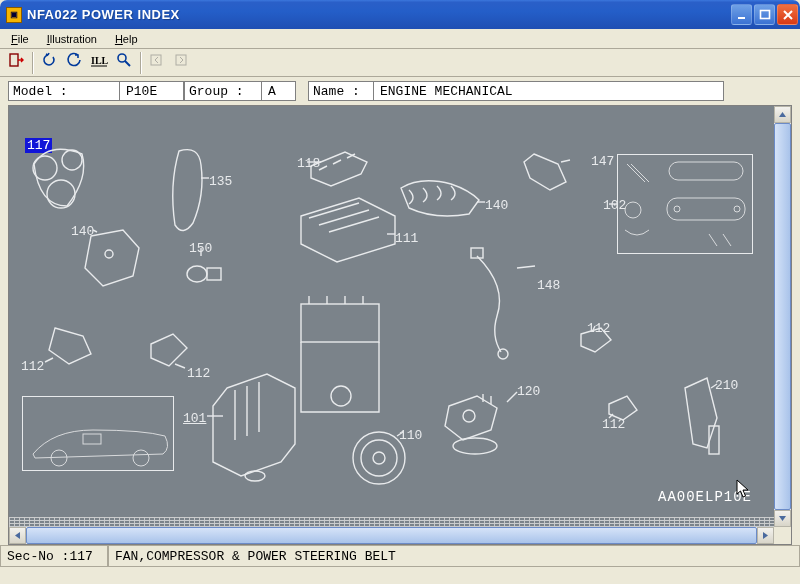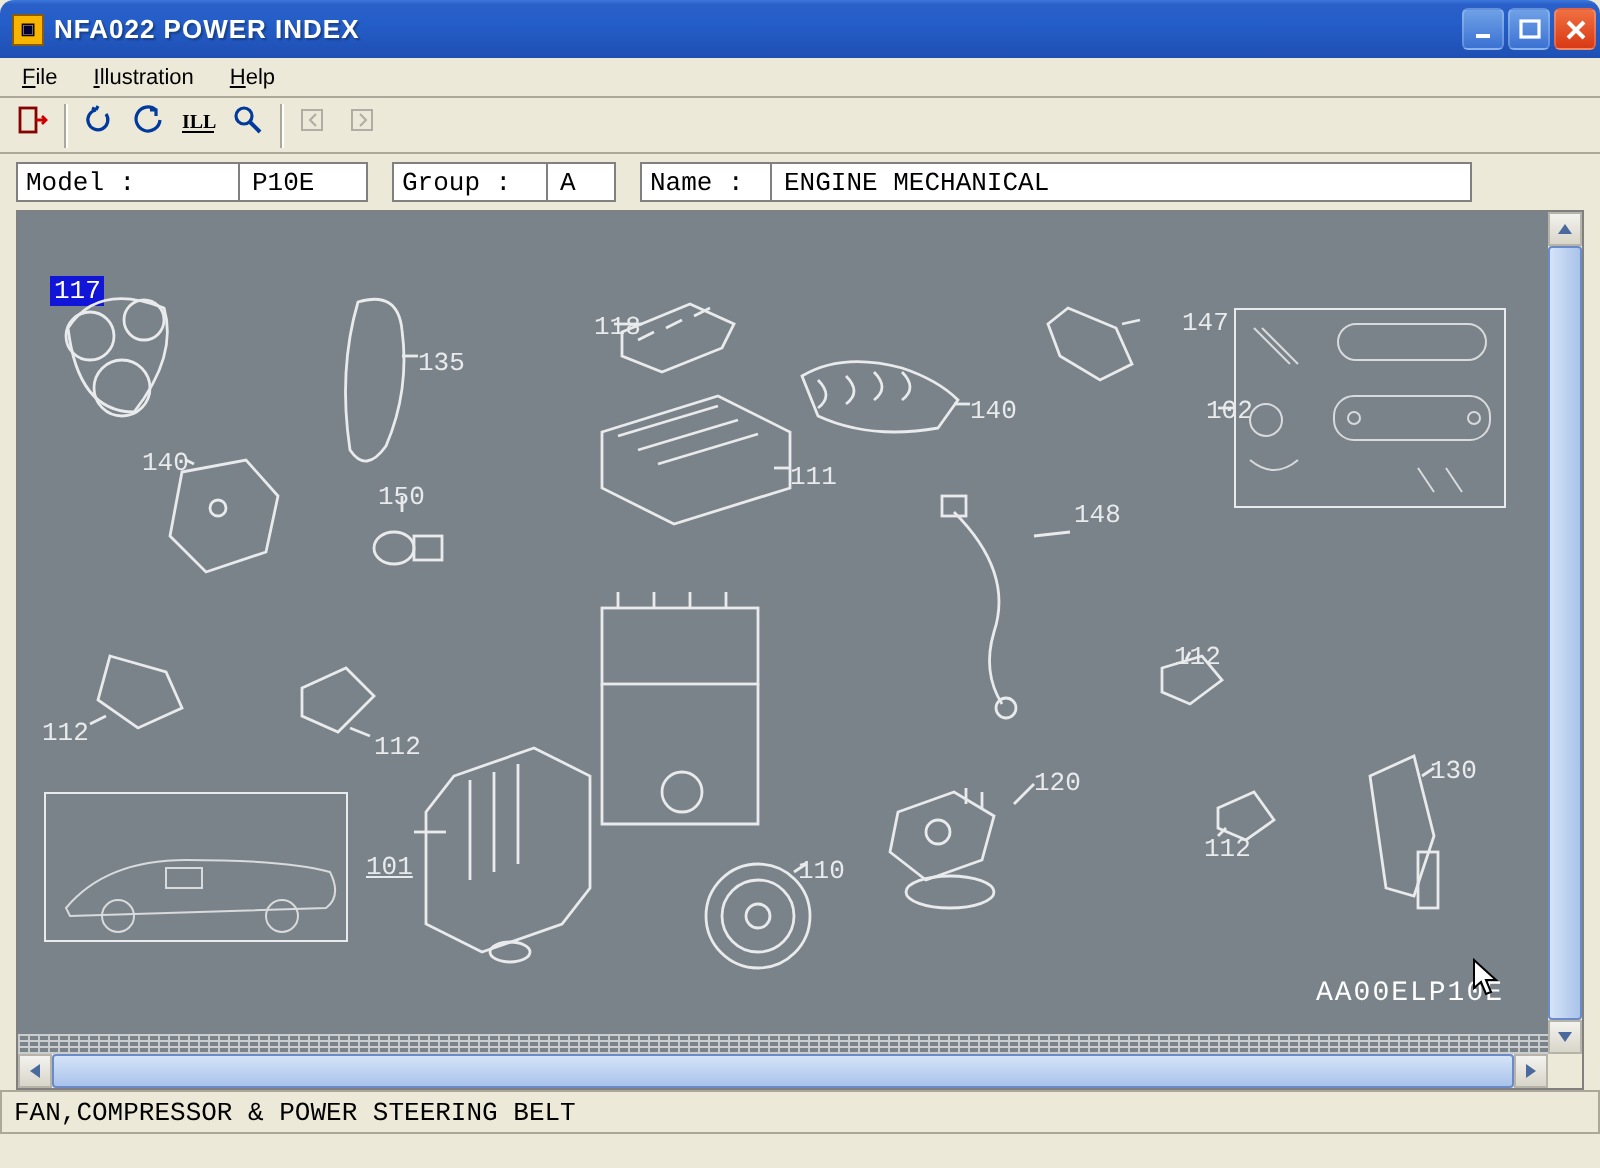--- a/index.html
+++ b/index.html
@@ -20,21 +20,21 @@
 
 .toolbar { height: 28px; background: #ece9d8; border-bottom: 1px solid #aca899; display: flex; align-items: center; padding: 2px 4px; gap: 0; }
 .toolbar .tb { width: 24px; height: 24px; border: 1px solid transparent; display:flex;justify-content:center; margin-right:1px; background:#ece9d8; }
 .toolbar .tsep { width: 2px; height: 22px; border-left: 1px solid #aca899; border-right: 1px solid #fff; margin: 0 3px; }
 .toolbar .tb.disabled { opacity: .45; }
 
 .fieldrow { height: 28px; display: flex; align-items: center; padding: 4px 8px 4px 8px; gap: 0; background:#ece9d8; font-family: "Courier New", monospace; font-size: 13px; }
 .fieldrow .lbl { background: #fff; border: 1px solid #808080; height: 20px; padding: 2px 4px; color:#000; }
 .fieldrow .val { background: #fff; border: 1px solid #808080; height: 20px; padding: 2px 6px; color:#000; border-left:none;}
 .fl-model { width: 112px; }
-.fv-model { width: 64px; margin-right: 12px; }
+.fv-model { width: 64px; }
 .fl-group { width: 78px; }
 .fv-group { width: 34px; margin-right: 12px; }
 .fl-name { width: 66px; }
 .fv-name { width: 350px; }
 
 .viewer { position: relative; margin: 0 8px 0 8px; height: 440px; border: 1px solid #808080; background: #7b838a; text-align: center; }
 .canvas { position: absolute; left: 0; top: 0; right: 17px; bottom: 17px; overflow: hidden; background:#7b838a; }
 .vscroll { position: absolute; right: 0; top: 0; width: 17px; bottom: 17px; background: #e9e7e3; display:flex; flex-direction:column; }
 .hscroll { position: absolute; left: 0; right: 17px; bottom: 0; height: 17px; background: #e9e7e3; display:flex; }
 .sbcorner { position:absolute; right:0; bottom:0; width:17px; height:17px; background:#ece9d8; }
@@ -154,29 +154,29 @@
 
     <div class="plabel sel" style="left:16px; top:32px;">117</div>
     <div class="plabel" style="left:200px; top:68px;">135</div>
     <div class="plabel" style="left:288px; top:50px;">118</div>
     <div class="plabel" style="left:582px; top:48px;">147</div>
     <div class="plabel" style="left:476px; top:92px;">140</div>
     <div class="plabel" style="left:594px; top:92px;">102</div>
     <div class="plabel" style="left:62px; top:118px;">140</div>
     <div class="plabel" style="left:180px; top:135px;">150</div>
     <div class="plabel" style="left:386px; top:125px;">111</div>
-    <div class="plabel" style="left:528px; top:144px;">148</div>
+    <div class="plabel" style="left:528px; top:172px;">148</div>
     <div class="plabel" style="left:12px; top:253px;">112</div>
     <div class="plabel" style="left:178px; top:260px;">112</div>
     <div class="plabel" style="left:578px; top:215px;">112</div>
     <div class="plabel" style="left:593px; top:311px;">112</div>
-    <div class="plabel" style="left:174px; top:320px;text-decoration:underline;">101</div>
+    <div class="plabel" style="left:174px; top:305px;text-decoration:underline;">101</div>
     <div class="plabel" style="left:390px; top:322px;">110</div>
     <div class="plabel" style="left:508px; top:278px;">120</div>
-    <div class="plabel" style="left:706px; top:272px;">130</div>
+    <div class="plabel" style="left:706px; top:272px;">210</div>
 
     <div class="pframe" style="left:608px; top:48px; width:136px; height:100px;"></div>
     <div class="pframe" style="left:13px; top:290px; width:152px; height:75px;"></div>
 
     <svg class="part" style="left:0;top:0" width="760" height="420">
 
       <g class="lineart">
           <circle cx="36" cy="62" r="12"></circle>
           <circle cx="63" cy="54" r="10"></circle>
           <circle cx="52" cy="88" r="14"></circle>
@@ -337,14 +337,15 @@
     <div class="sbbtn">
         <svg width="9" height="9">
           <path d="M7 4.5 L2 1 L2 8 Z" fill="#4a6a9e"></path>
         </svg>
       </div>
   </div>
   <div class="sbcorner"></div>
 </div>
 
 <div class="statusbar">
+  <div class="cell c1">Sec-No :117</div>
   <div class="cell c2">FAN,COMPRESSOR &amp; POWER STEERING BELT</div>
 </div>
 
 </body></html>

